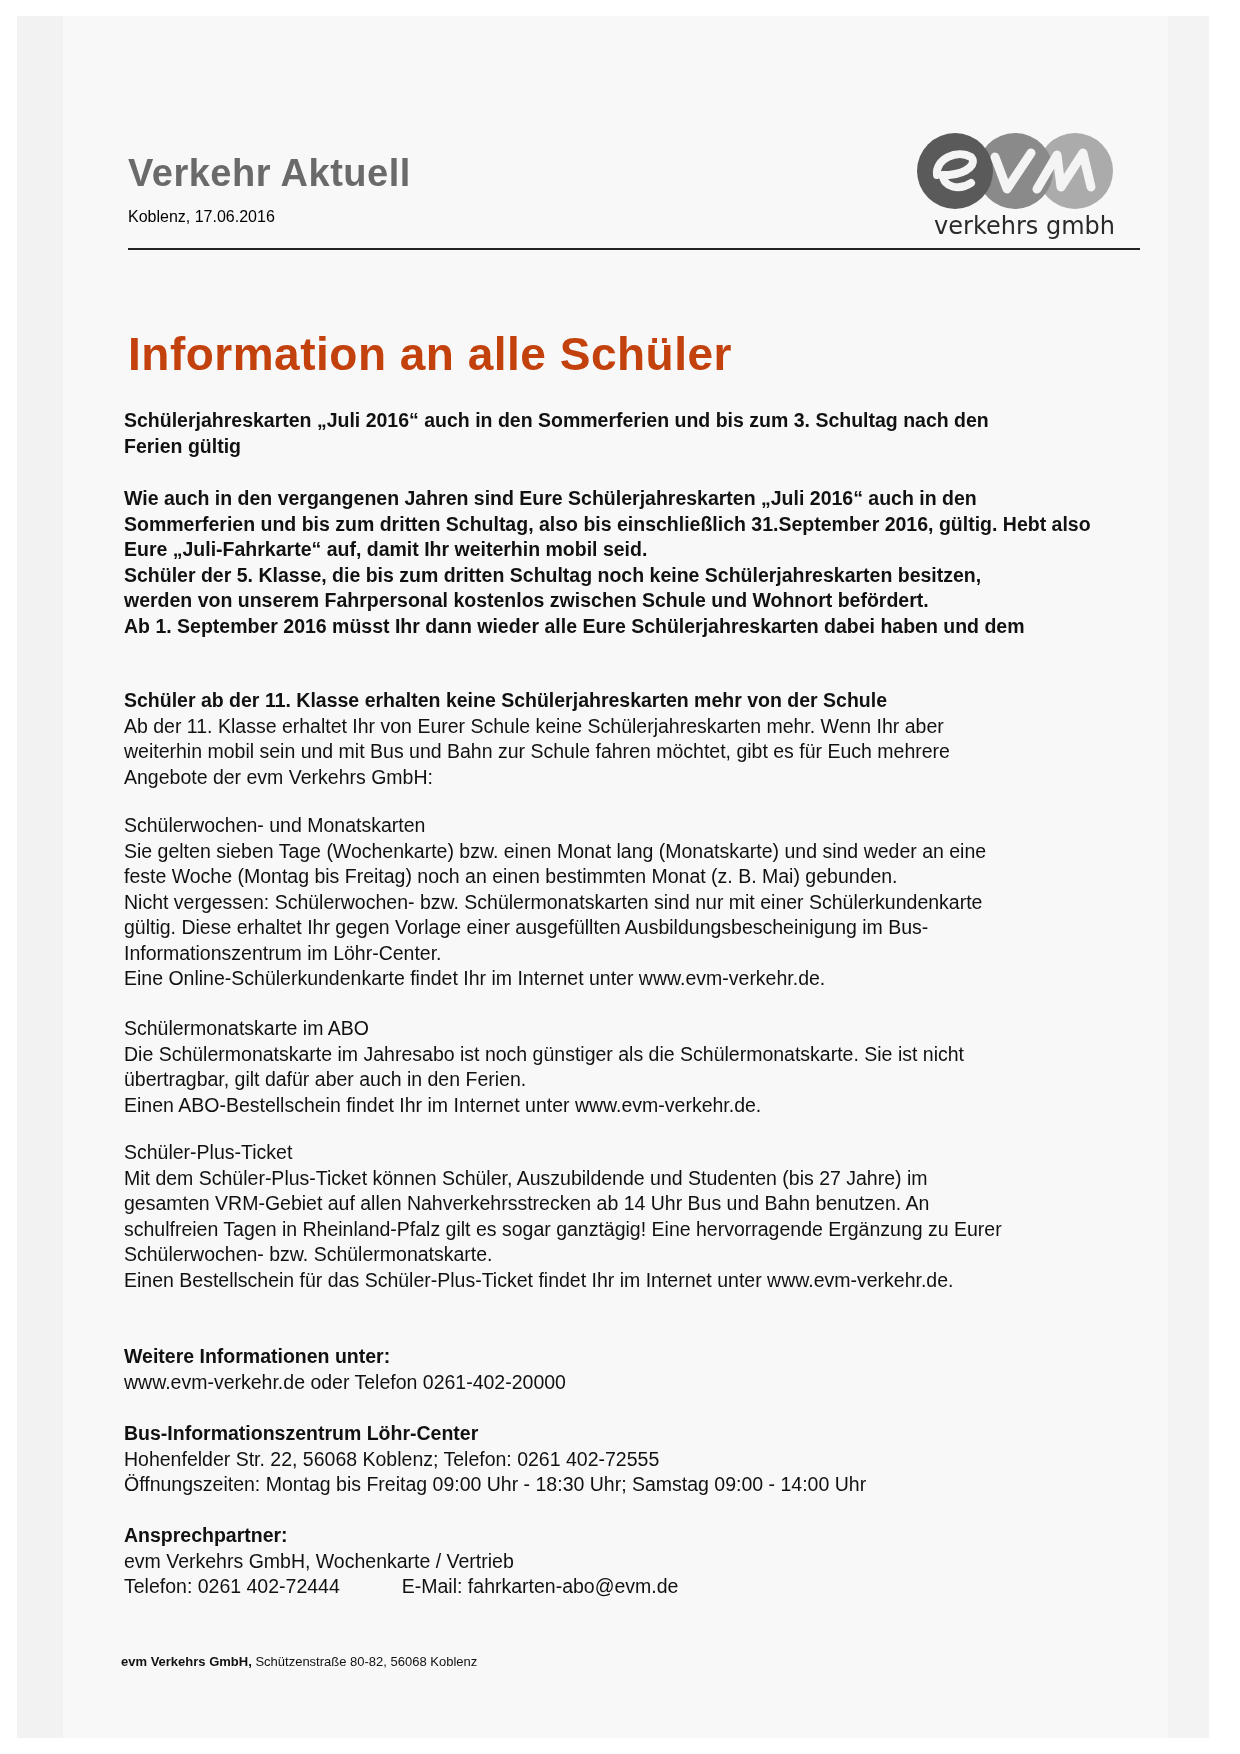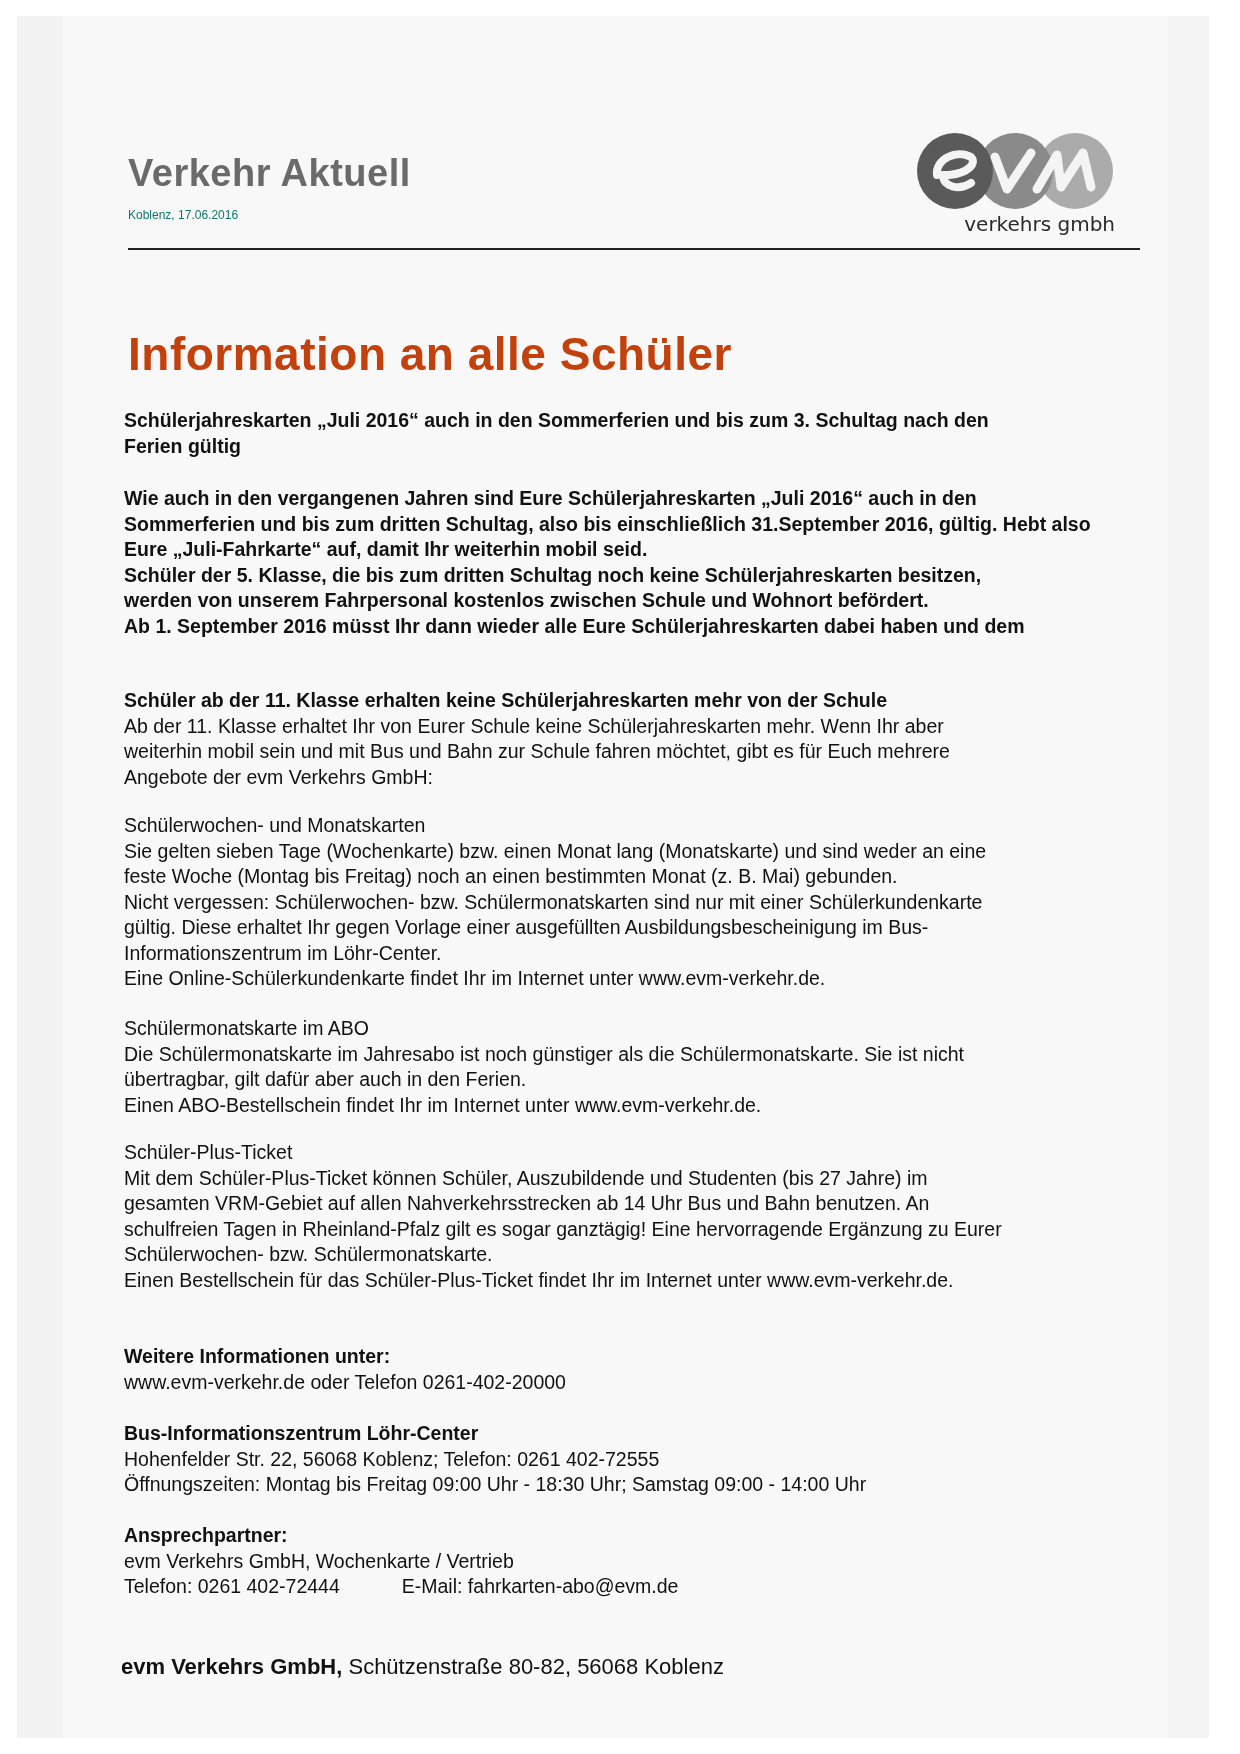--- a/index.html
+++ b/index.html
@@ -53,43 +53,43 @@
       font-size: 38px;
       font-weight: bold;
       color: #6a6a6a;
       letter-spacing: 0.5px;
       white-space: nowrap;
     }
     .header-date {
       position: absolute;
       left: 128px;
       top: 201px;
-      font-size: 12px;
-      color: #0f766e;
+      font-size: 16px;
+      color: #000000;
       white-space: nowrap;
     }
     .logo {
       position: absolute;
       left: 915px;
       top: 124px;
       width: 200px;
       height: 110px;
     }
     .logo-circles {
       position: absolute;
       left: 0;
       top: 0;
       width: 200px;
       height: 80px;
     }
     .logo-sub {
       position: absolute;
       right: 0;
       top: 81px;
-      font-size: 20px;
+      font-size: 24px;
       color: #2a2a2a;
       white-space: nowrap;
       font-family: "DejaVu Sans", sans-serif;
     }
     .header-rule {
       position: absolute;
       left: 128px;
       top: 241px;
       width: 1012px;
       height: 2px;
@@ -121,21 +121,21 @@
     .underline {
     }
     .gap {
       display: inline-block;
       width: 62px;
     }
     .footer {
       position: absolute;
       left: 121px;
       top: 1647px;
-      font-size: 22px;
+      font-size: 13px;
       white-space: nowrap;
     }
   </style>
 </head>
 <body>
 
 <div class="scan-page"></div>
 <div class="scan-strip-left"></div>
 <div class="scan-strip-right"></div>
 

